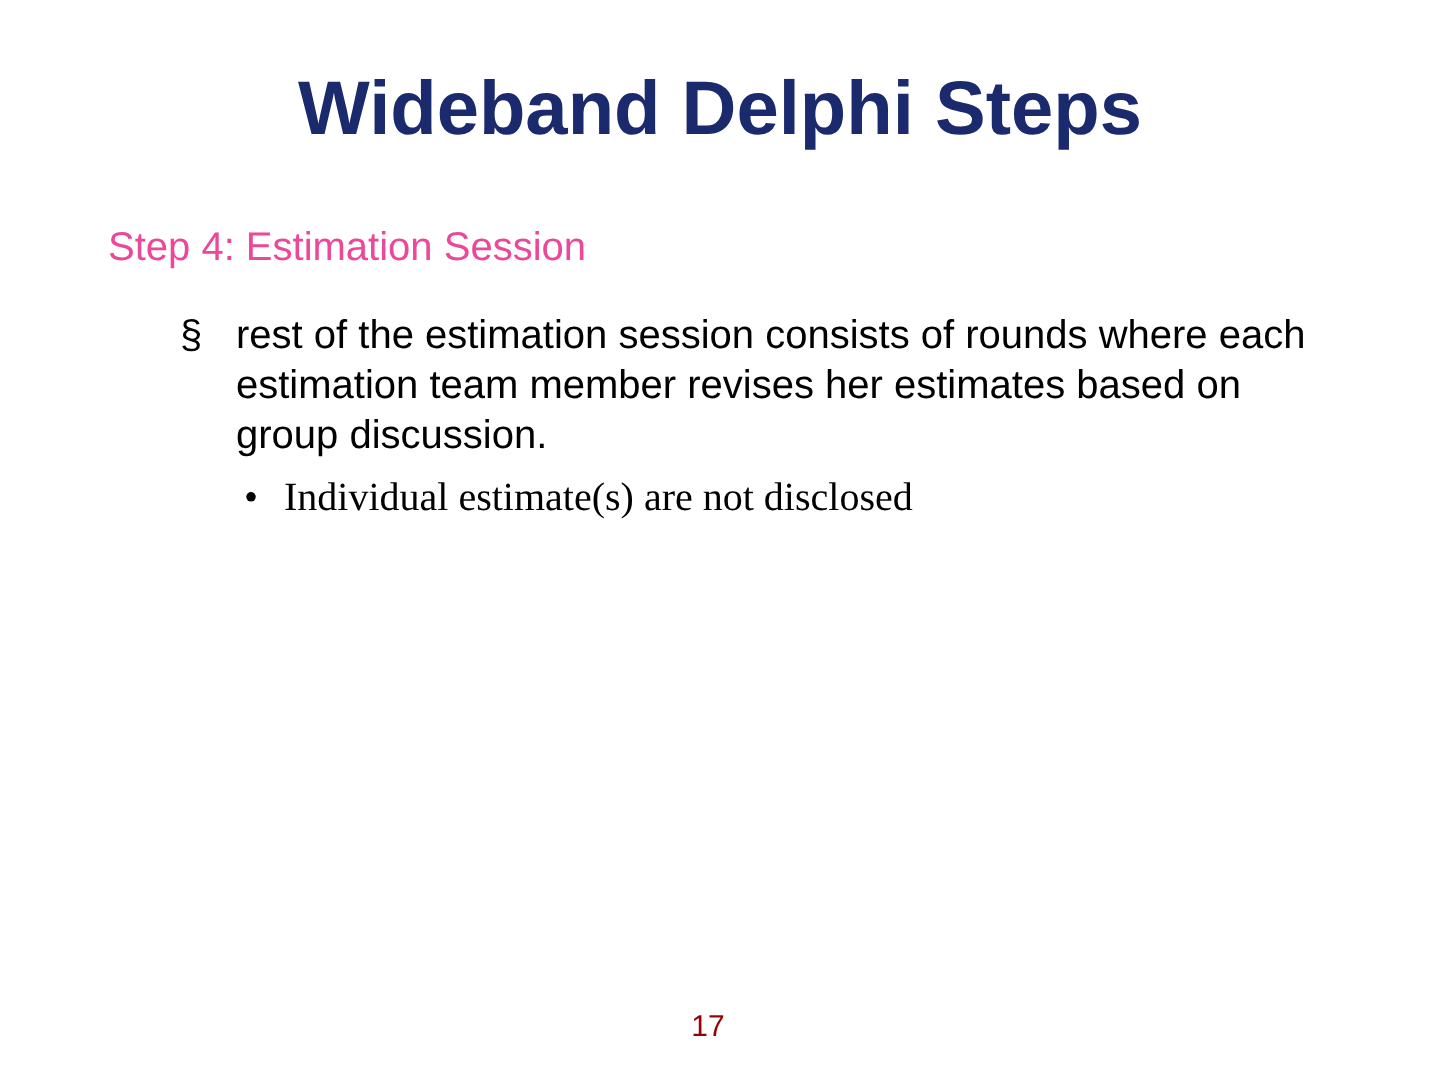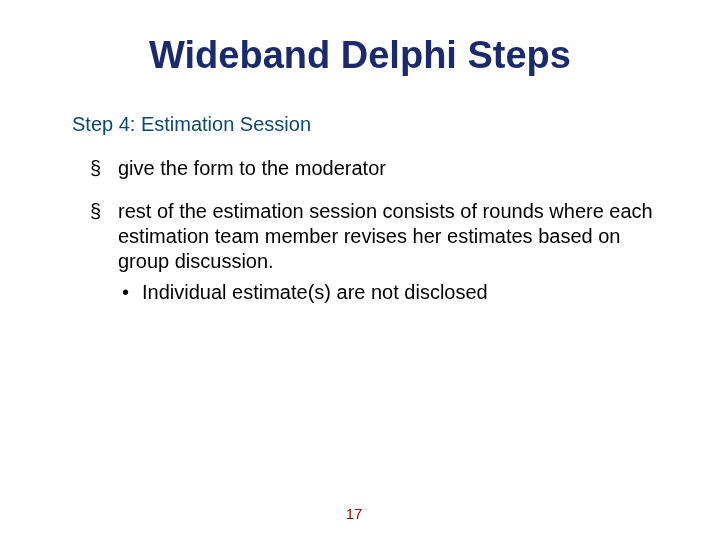--- a/index.html
+++ b/index.html
@@ -13,23 +13,23 @@
     }
     .title {
       text-align: center;
       font-size: 38px;
       color: #1a2a6c;
       margin-top: 34px;
       font-weight: bold;
     }
     .subtitle {
       font-size: 20px;
-      color: #0c4a6e;
+      color: #ec4899;
       margin-top: 36px;
-      margin-left: 72px;
+      margin-left: 54px;
     }
     .bullet-list {
       list-style: none;
       margin-top: 20px;
       margin-left: 90px;
       margin-right: 60px;
     }
     .bullet-list > li {
       position: relative;
       padding-left: 28px;
@@ -50,20 +50,21 @@
       list-style: none;
       margin-top: 6px;
       margin-left: 4px;
     }
     .sub-list > li {
       position: relative;
       padding-left: 20px;
       font-size: 20px;
       color: #000;
       line-height: 1.25;
+      font-family: Liberation Serif, serif;
     }
     .sub-list > li::before {
       content: "•";
       position: absolute;
       left: 0;
       top: 0;
       font-size: 20px;
       color: #000;
     }
     .page-number {
@@ -78,23 +79,20 @@
   </style>
 </head>
 <body>
 
 <h1 class="title">Wideband Delphi Steps</h1>
 
 <div class="subtitle">Step 4: Estimation Session</div>
 
 <ul class="bullet-list">
   <li>
-    <span>give the form to the moderator</span>
-  </li>
-  <li>
     <span>rest of the estimation session consists of rounds where each estimation team member revises her estimates based on group discussion.</span>
     <ul class="sub-list">
       <li>
         <span>Individual estimate(s) are not disclosed</span>
       </li>
     </ul>
   </li>
 </ul>
 
 <div class="page-number">17</div>

